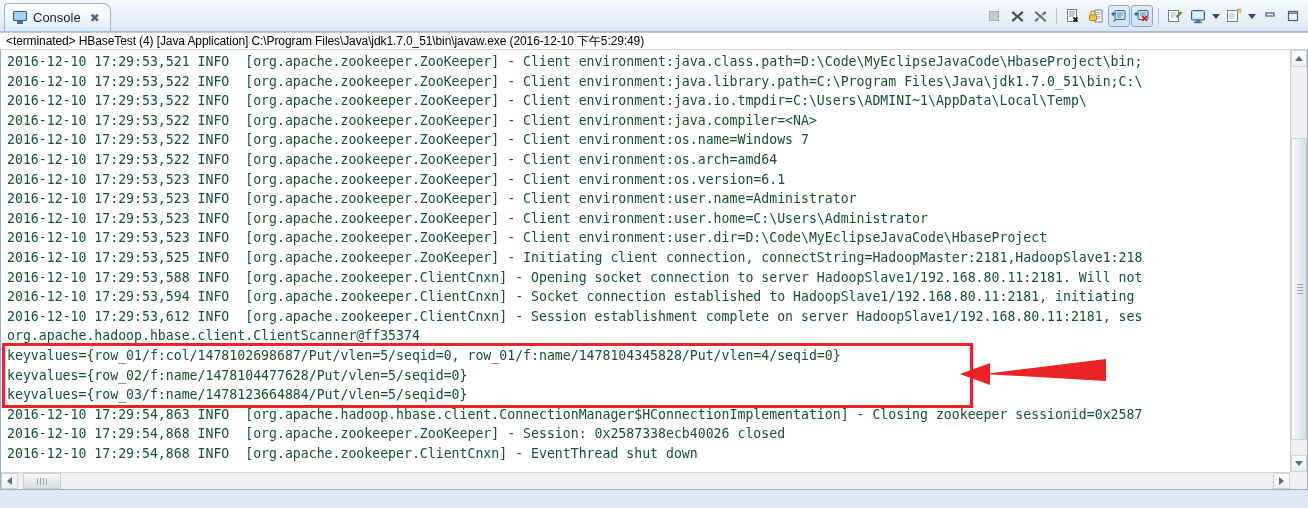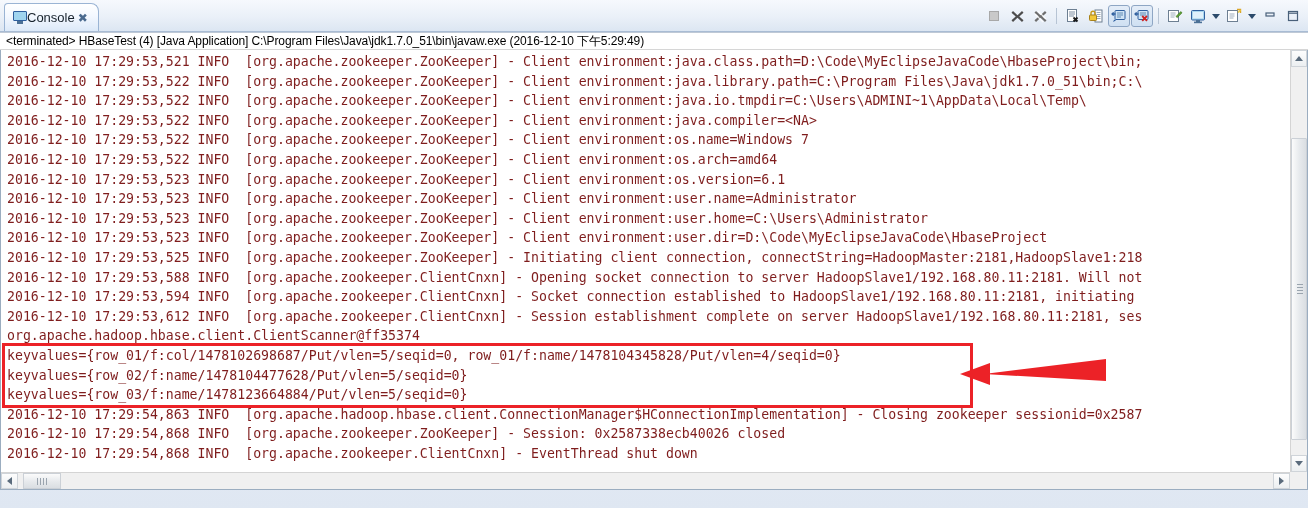--- a/index.html
+++ b/index.html
@@ -32,20 +32,21 @@
     border-bottom: 1px solid #a9bcd4;
   }
   .tab {
     position: absolute;
     left: 4px;
     top: 3px;
     height: 28px;
     padding: 0 10px 0 8px;
     display: flex;
     align-items: center;
+    gap: 6px;
     background: linear-gradient(to bottom, #ffffff 0%, #f3f8ff 45%, #dce9f8 100%);
     border: 1px solid #9ab4d4;
     border-bottom: none;
     border-radius: 4px 8px 0 0;
     box-sizing: border-box;
   }
   .tab-label {
     font-size: 13px;
     color: #16212b;
     white-space: nowrap;
@@ -163,21 +164,21 @@
     background: #ffffff;
   }
   .lines {
     position: absolute;
     left: 6px;
     top: 2px;
     white-space: pre;
     font-family: "DejaVu Sans Mono", "Liberation Mono", monospace;
     font-size: 13.2px;
     line-height: 19.6px;
-    color: #7f1d1d;
+    color: #14532d;
   }
   .lines .ln {
     height: 19.6px;
     white-space: pre;
   }
 
   
   .vscroll {
     position: absolute;
     right: 0;

